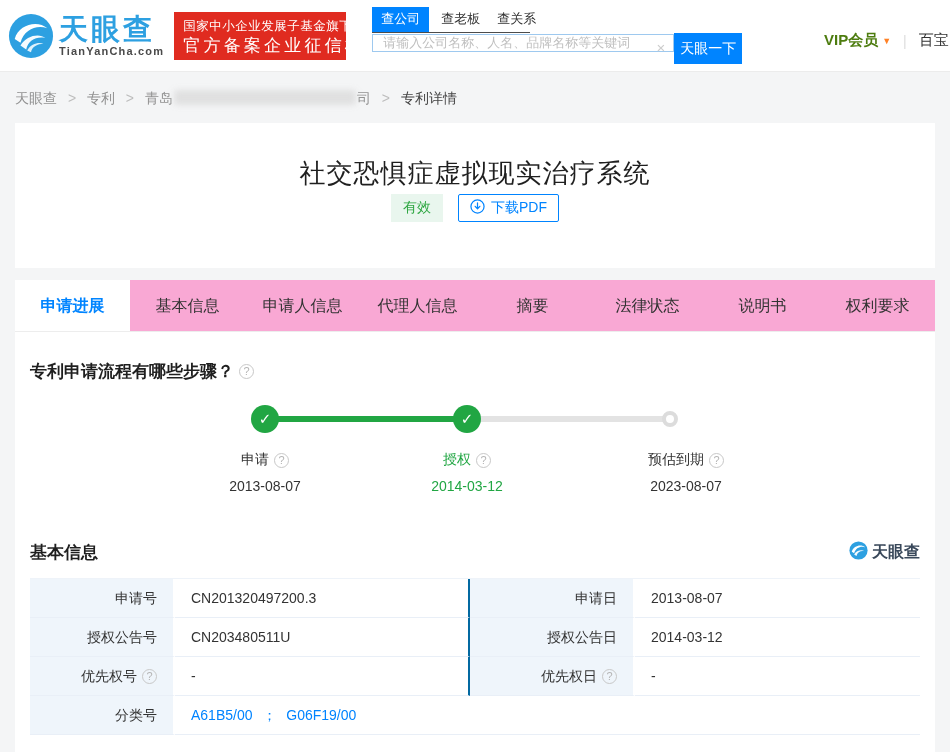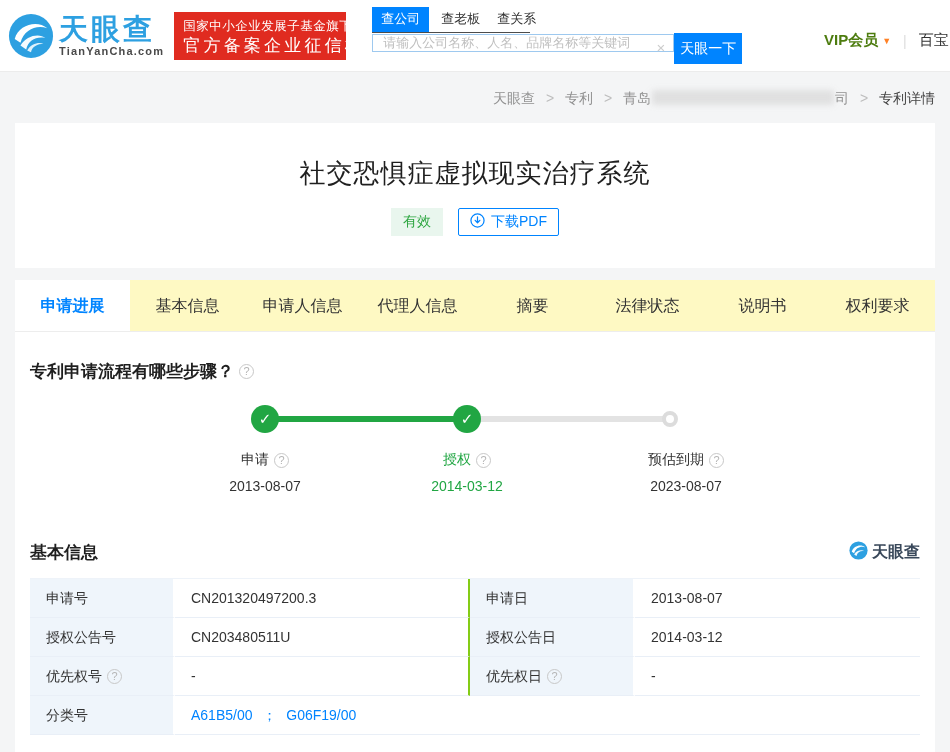--- a/index.html
+++ b/index.html
@@ -33,39 +33,39 @@
   .search-btn { width:68px; height:31px; background:#0084ff; color:#fff; border:none;
     font-size:14px; cursor:pointer; font-family:"Liberation Sans","DejaVu Sans",sans-serif; }
 
   .header-right { position:absolute; left:824px; top:31px; display:flex; align-items:center; white-space:nowrap; }
   .vip { color:#4d7c0f; font-size:15px; font-weight:bold; cursor:pointer; }
   .vip-caret { color:#ff8126; font-size:9px; margin-left:4px; cursor:pointer; }
   .v-divider { color:#dcdcdc; margin:0 12px; font-size:14px; }
   .right-link { font-size:15px; color:#333; cursor:pointer; }
 
   
-  .breadcrumb { height:51px; padding:18px 15px 0; font-size:14px; color:#919191; white-space:nowrap;text-align:right; }
+  .breadcrumb { height:51px; padding:18px 15px 0; font-size:14px; color:#919191; white-space:nowrap; }
   .breadcrumb .sep { margin:0 7px; color:#bdbdbd; }
   .crumb-link { cursor:pointer; }
   .crumb-current { color:#454545; }
   .blur-blob { display:inline-block; width:182px; height:15px; background:#d9d9d9;
     border-radius:2px; filter:blur(3px); vertical-align:-2px; margin:0 1px; opacity:.75; }
 
   
   .title-card { margin:0 15px 12px; background:#fff; height:145px; text-align:center; padding-top:33px; }
   .patent-title { font-size:26px; color:#1f1f1f; font-weight:400; letter-spacing:1px; }
-  .badge-row { margin-top:17px; display:flex; justify-content:center; align-items:center; gap:15px; }
+  .badge-row { margin-top:3px; display:flex; justify-content:center; align-items:center; gap:15px; }
   .status-badge { background:#e9f6ee; color:#2da641; font-size:14px; padding:5px 12px; }
   .pdf-btn { display:flex; align-items:center; gap:6px; background:#fff; color:#0084ff;
     border:1px solid #0084ff; font-size:14px; padding:4px 11px; cursor:pointer; border-radius:2px;
     font-family:"Liberation Sans","DejaVu Sans",sans-serif; }
 
   
   .main-card { margin:0 15px; background:#fff; height:472px; }
-  .tab-strip { display:flex; height:52px; background:#fef9c3; border-bottom:1px solid #ededed; }
+  .tab-strip { display:flex; height:52px; background:#f9a8d4; border-bottom:1px solid #ededed; }
   .tab { flex:1; text-align:center; line-height:52px; font-size:16px; color:#333; cursor:pointer; }
   .tab.active { background:#fff; color:#0084ff; font-weight:bold; }
   .main-body { padding:0 15px; }
 
   .section-title-row { margin-top:28px; display:flex; align-items:center; }
   .section-title { font-size:17px; font-weight:bold; color:#1f1f1f; }
   .help-icon { display:inline-block; width:15px; height:15px; border:1px solid #c8c8c8; border-radius:50%;
     color:#b5b5b5; font-size:11px; line-height:13px; text-align:center; margin-left:5px; cursor:pointer;
     flex:none; }
 
@@ -89,23 +89,23 @@
   
   .info-header { margin-top:24px; display:flex; justify-content:space-between; align-items:center; }
   .watermark { display:flex; align-items:center; gap:4px; }
   .watermark-text { font-size:16px; font-weight:bold; color:#39485a; }
 
   .info-table { margin-top:14px; display:grid; grid-template-columns:145px 295px 165px 1fr;
     border-top:1px solid #eef3f9; font-size:14px; }
   .cell { line-height:38px; border-bottom:1px solid #e9eff7; padding:0 16px; white-space:nowrap;
     overflow:hidden; }
   .cell.label { background:#eff5fb; border-right:2px solid #fff; color:#333;
-    display:flex; align-items:center; }
+    display:flex; align-items:center;justify-content:flex-end; }
   .cell.label .help-icon { margin-left:5px; }
-  .cell.value { color:#333; border-right:2px solid #84cc16; }
+  .cell.value { color:#333; border-right:2px solid #0369a1; }
   .cell.value.last { border-right:none; }
   .cell.value.span3 { grid-column:2 / 5; border-right:none; }
   .link { color:#0084ff; cursor:pointer; }
   .link-sep { color:#0084ff; margin:0 6px; }
 </style>
 </head>
 <body>
 
 <div class="site-header">
   <div class="logo">

